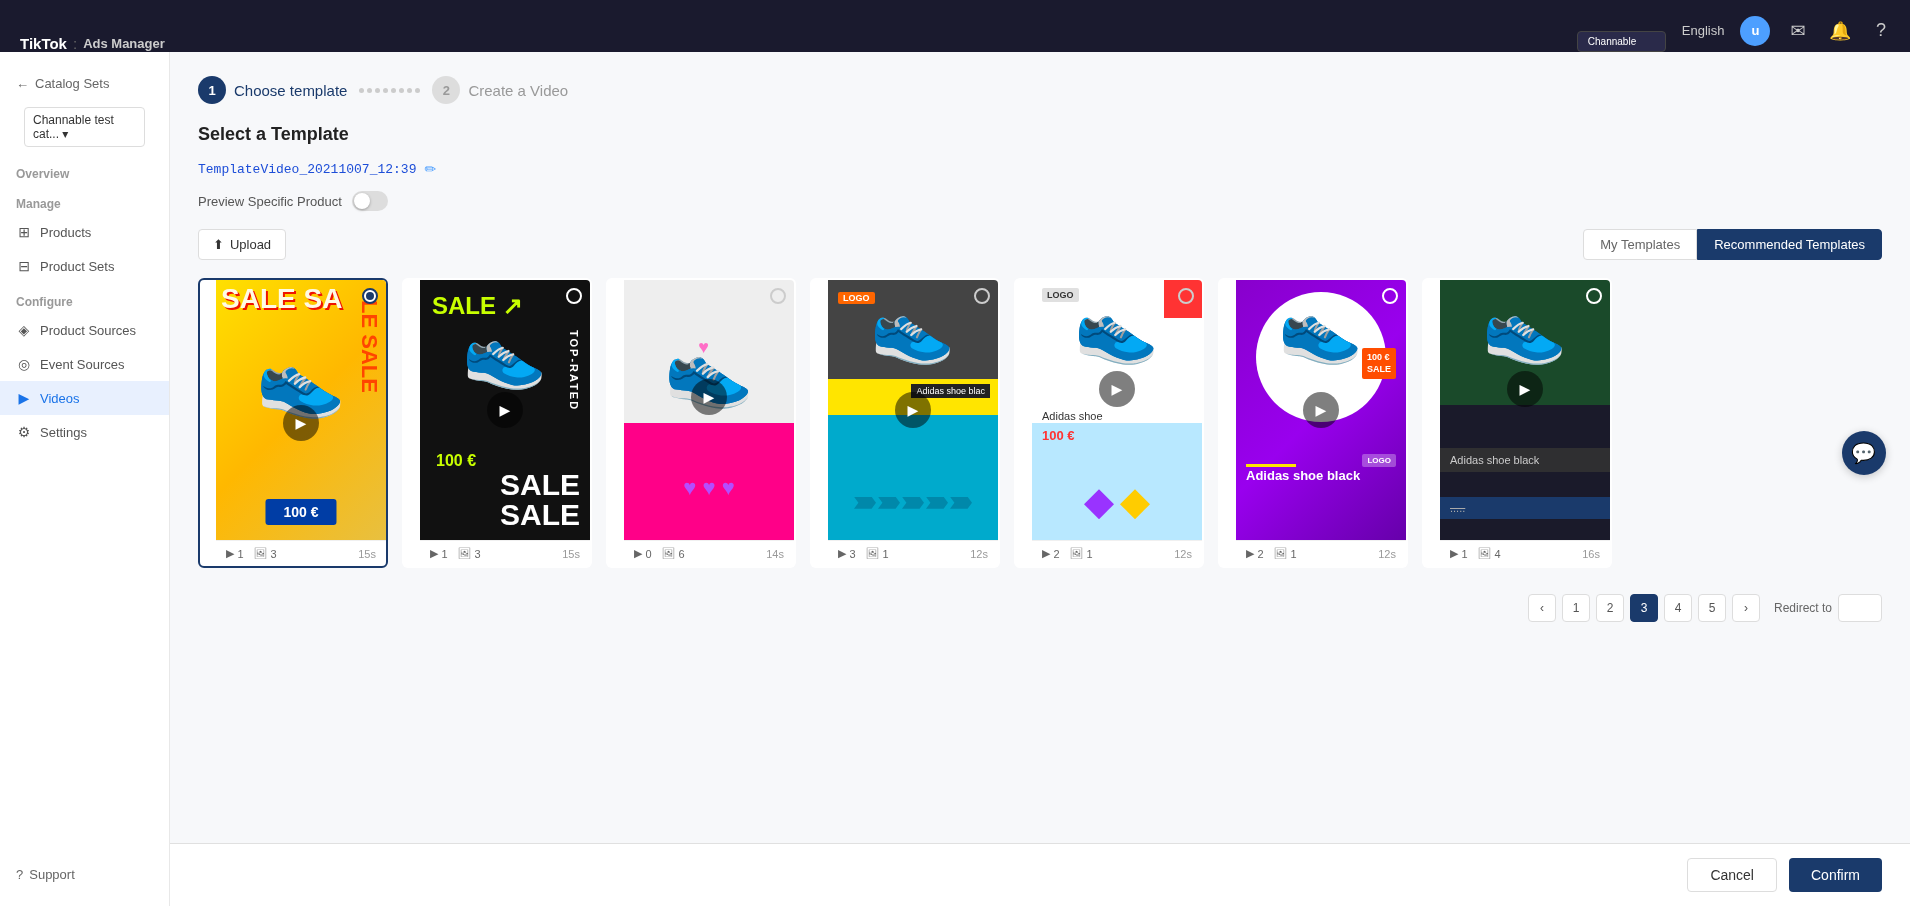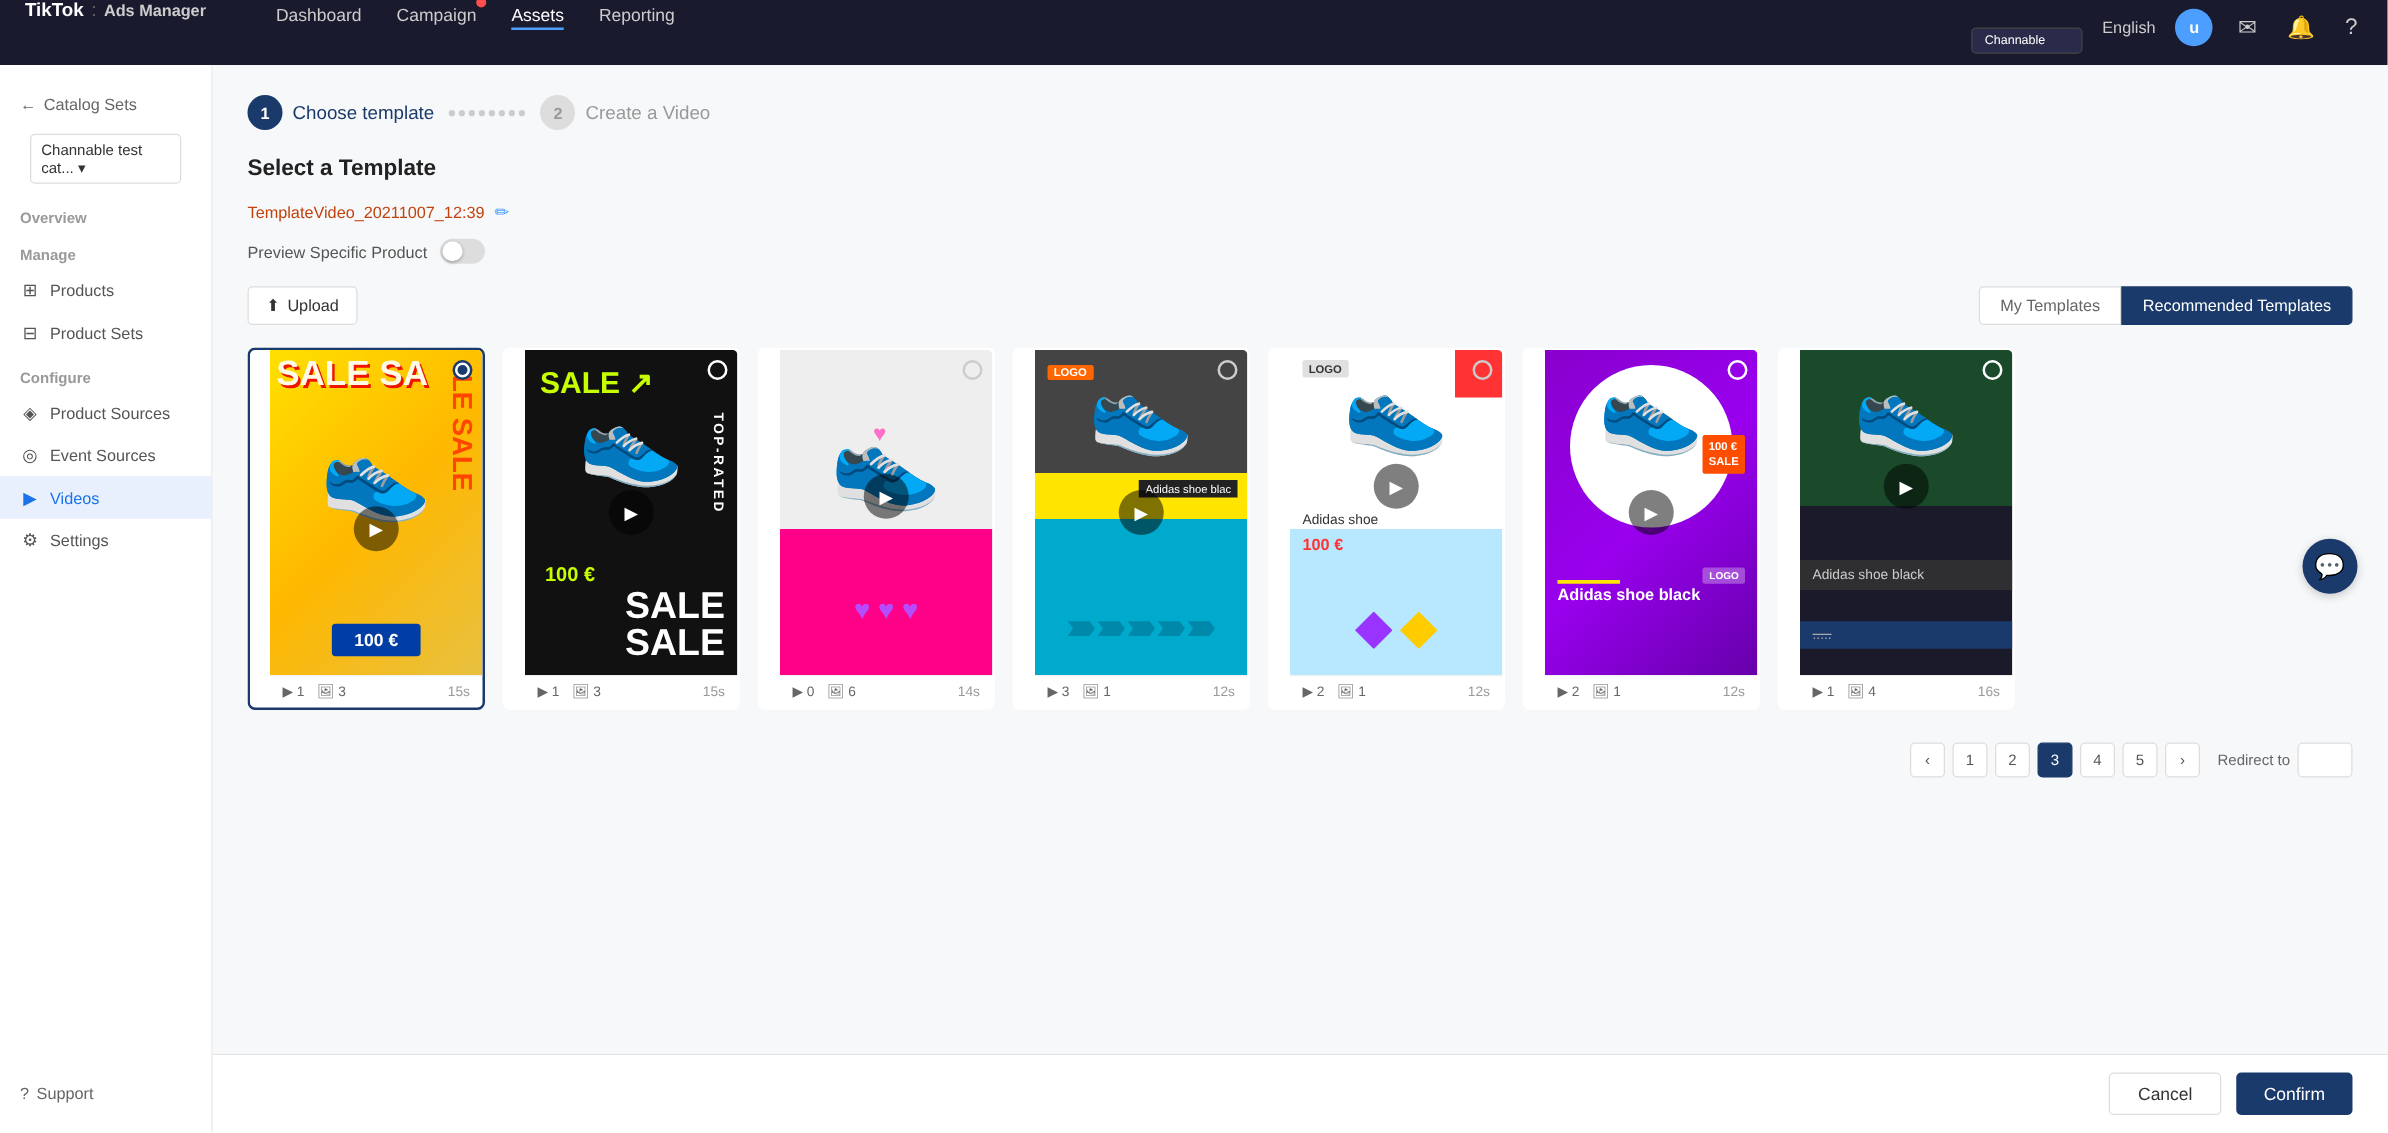--- a/index.html
+++ b/index.html
@@ -1,21 +1,21 @@
 <!DOCTYPE html>
 <html><head>
   <meta charset="utf-8">
   <style>
     * { box-sizing: border-box; margin: 0; padding: 0; }
     body { font-family: -apple-system, BlinkMacSystemFont, 'Segoe UI', sans-serif; background: #f5f5f5; color: #333; font-size: 14px; }
 
     
     .top-nav {
-      display: flex; align-items: flex-start; background: #1a1a2e; color: #fff;
-      height: 52px; padding: 0 20px; gap: 36px; position: fixed; top: 0; left: 0; right: 0; z-index: 100;
+      display: flex; align-items: flex-end; background: #1a1a2e; color: #fff;
+      height: 52px; padding: 0 20px; gap: 16px; position: fixed; top: 0; left: 0; right: 0; z-index: 100;
     }
     .logo { display: flex; align-items: center; gap: 6px; font-weight: 700; font-size: 15px; white-space: nowrap; }
     .logo-tiktok { color: #fff; }
     .logo-sep { color: #666; font-weight: 300; }
     .logo-sub { color: #ccc; font-size: 13px; }
     .nav-links { display: flex; gap: 28px; margin-left: 20px; }
     .nav-link { color: #ccc; text-decoration: none; font-size: 14px; padding: 4px 0; cursor: pointer; }
     .nav-link.active { color: #fff; border-bottom: 2px solid #4d9fff; padding-bottom: 2px; }
     .nav-link.campaign-badge { position: relative; }
     .badge-dot { background: #ff4d4d; border-radius: 50%; width: 8px; height: 8px; position: absolute; top: -2px; right: -8px; }
@@ -52,21 +52,21 @@
     .step-circle.inactive { background: #ddd; color: #999; }
     .step-label { font-size: 15px; font-weight: 500; }
     .step-label.active { color: #1a3a6b; }
     .step-label.inactive { color: #999; }
     .step-dots { flex: 0 0 auto; display: flex; gap: 3px; }
     .step-dot { width: 5px; height: 5px; border-radius: 50%; background: #ccc; }
 
     
     .template-header { font-size: 18px; font-weight: 600; margin-bottom: 16px; color: #222; }
     .template-name-row { display: flex; align-items: center; gap: 8px; margin-bottom: 14px; }
-    .template-name { font-size: 13px; color: #c2410c; }
+    .template-name { font-size: 13px; color: #1d4ed8; font-family: Liberation Mono, monospace; }
     .edit-icon { color: #4d9fff; cursor: pointer; font-size: 14px; }
 
     .preview-toggle-row { display: flex; align-items: center; gap: 10px; margin-bottom: 18px; }
     .preview-label { font-size: 13px; color: #555; }
     .toggle-switch { width: 36px; height: 20px; background: #ddd; border-radius: 10px; position: relative; cursor: pointer; }
     .toggle-switch .thumb { width: 16px; height: 16px; background: #fff; border-radius: 50%; position: absolute; top: 2px; left: 2px; transition: left 0.2s; box-shadow: 0 1px 3px rgba(0,0,0,0.3); }
 
     .toolbar-row { display: flex; align-items: center; justify-content: space-between; margin-bottom: 18px; }
     .upload-btn { display: flex; align-items: center; gap: 6px; border: 1px solid #ddd; background: #fff; border-radius: 4px; padding: 7px 14px; cursor: pointer; font-size: 13px; color: #333; }
     .template-tabs { display: flex; gap: 0; }
@@ -121,29 +121,20 @@
     .chat-fab { position: fixed; right: 24px; top: 50%; transform: translateY(-50%); width: 44px; height: 44px; background: #1a3a6b; border-radius: 50%; display: flex; align-items: center; justify-content: center; color: #fff; font-size: 20px; cursor: pointer; box-shadow: 0 2px 8px rgba(0,0,0,0.2); z-index: 200; }
   </style>
 </head>
 <body>
 
 <nav class="top-nav">
   <div class="logo">
     <span class="logo-tiktok">TikTok</span>
     <span class="logo-sep">:</span>
     <span class="logo-sub">Ads Manager</span>
-  </div>
-  <div class="nav-links">
-    <a class="nav-link">Dashboard</a>
-    <a class="nav-link campaign-badge">
-      Campaign
-      <span class="badge-dot"></span>
-    </a>
-    <a class="nav-link active">Assets</a>
-    <a class="nav-link">Reporting</a>
   </div>
   <div class="nav-right">
     <select class="account-select">
       <option>Channable</option>
     </select>
     <span class="lang">English</span>
     <div class="nav-avatar">u</div>
     <button class="nav-icon-btn">✉</button>
     <button class="nav-icon-btn">🔔</button>
     <button class="nav-icon-btn">?</button>

